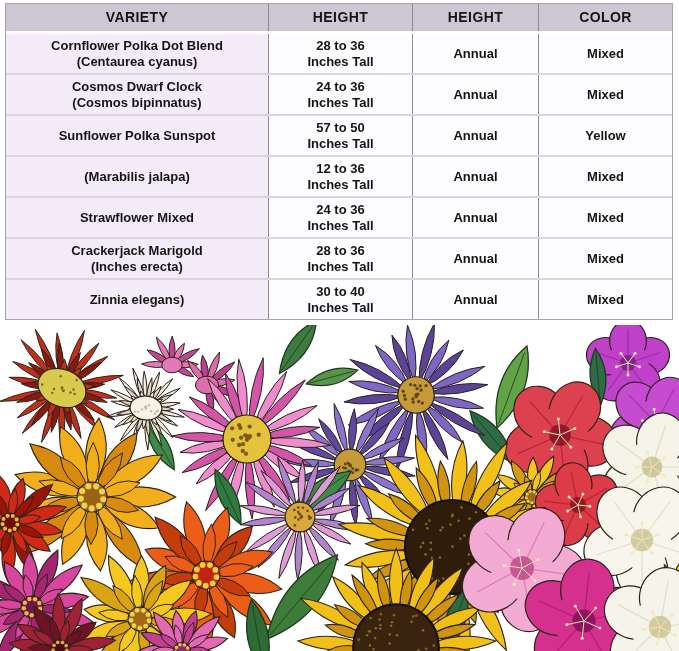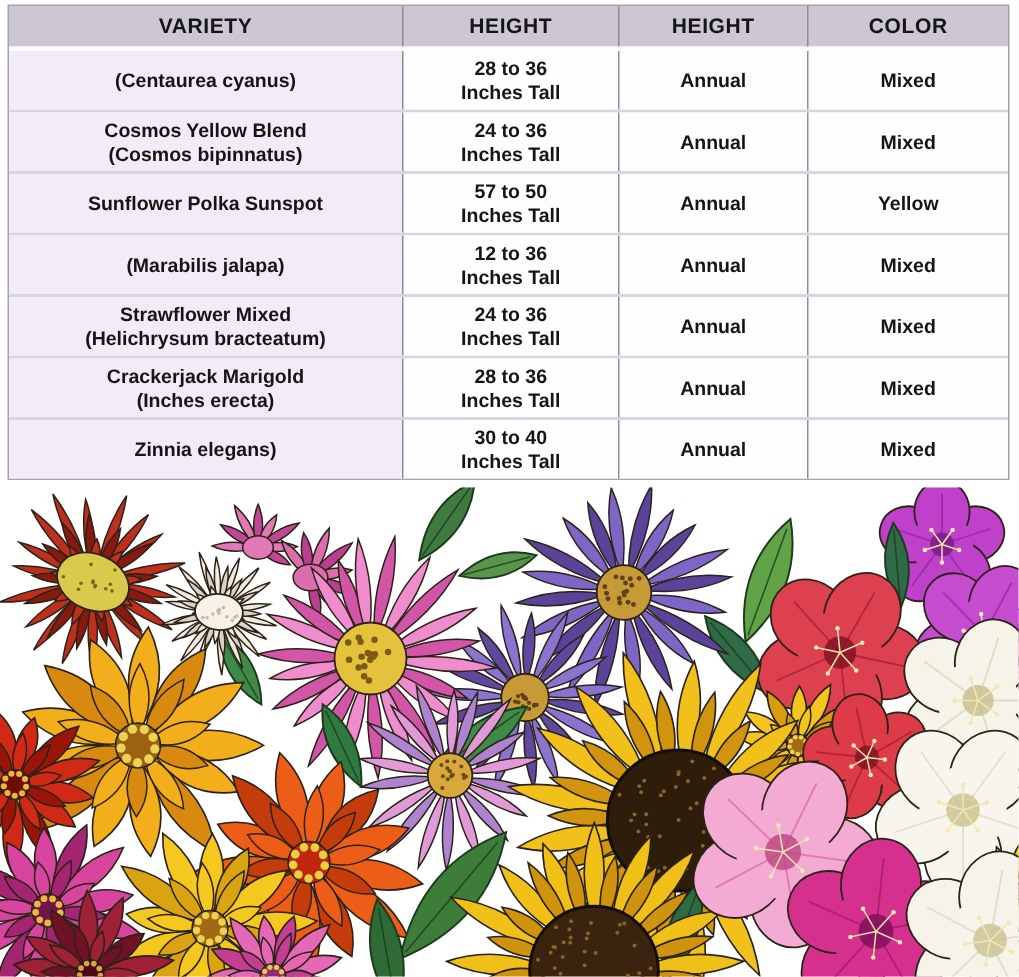--- a/index.html
+++ b/index.html
@@ -37,37 +37,38 @@
     <div class="t-cell">
         <span>HEIGHT</span>
       </div>
     <div class="t-cell">
         <span>COLOR</span>
       </div>
   </div>
 
   <div class="t-row bdy first">
     <div class="t-cell cell-variety">
+      <span>Cornflower Polka Dot Blend</span>
       <span>(Centaurea cyanus)</span>
     </div>
     <div class="t-cell cell-plain">
       <span>28 to 36</span>
       <span>Inches Tall</span>
     </div>
     <div class="t-cell cell-plain">
         <span>Annual</span>
       </div>
     <div class="t-cell cell-plain">
         <span>Mixed</span>
       </div>
   </div>
 
   <div class="t-row bdy">
     <div class="t-cell cell-variety">
-      <span>Cosmos Yellow Blend</span>
+      <span>Cosmos Dwarf Clock</span>
       <span>(Cosmos bipinnatus)</span>
     </div>
     <div class="t-cell cell-plain">
       <span>24 to 36</span>
       <span>Inches Tall</span>
     </div>
     <div class="t-cell cell-plain">
         <span>Annual</span>
       </div>
     <div class="t-cell cell-plain">
@@ -103,21 +104,20 @@
         <span>Annual</span>
       </div>
     <div class="t-cell cell-plain">
         <span>Mixed</span>
       </div>
   </div>
 
   <div class="t-row bdy">
     <div class="t-cell cell-variety">
       <span>Strawflower Mixed</span>
-      <span>(Helichrysum bracteatum)</span>
     </div>
     <div class="t-cell cell-plain">
       <span>24 to 36</span>
       <span>Inches Tall</span>
     </div>
     <div class="t-cell cell-plain">
         <span>Annual</span>
       </div>
     <div class="t-cell cell-plain">
         <span>Mixed</span>

